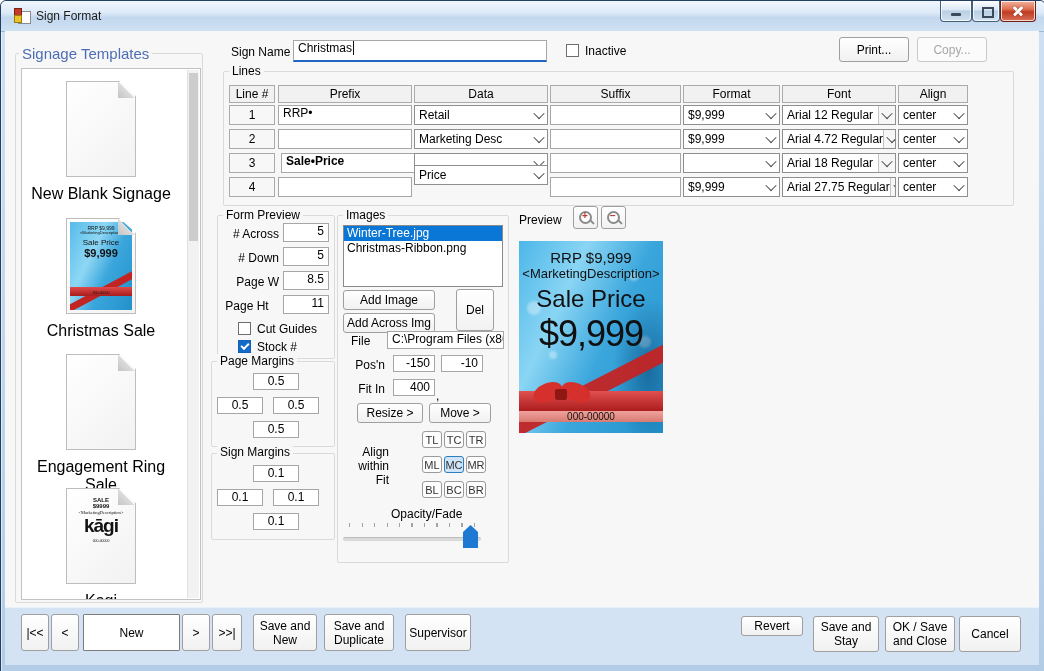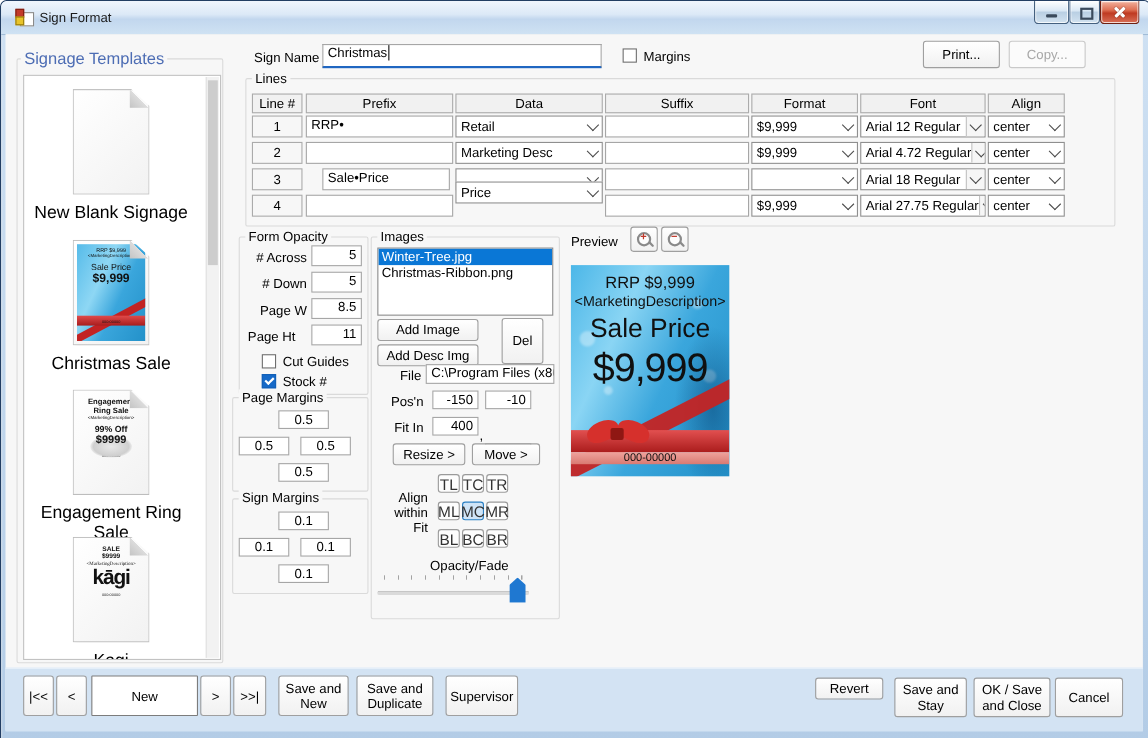--- a/index.html
+++ b/index.html
@@ -78,21 +78,21 @@
         background:radial-gradient(ellipse,#e9e9e9,#cfcfcf 60%,rgba(255,255,255,0) 75%);}
   .estock{font-size:3.5px;margin-top:6px;}
   .k1{font-size:6px;font-weight:bold;margin-top:5px;}
   .k2{font-size:6px;font-weight:bold;}
   .k3{font-family:"Liberation Serif",serif;font-size:4.5px;word-break:break-all;line-height:5px;margin-top:1px;}
   .k4{font-size:19px;font-weight:bold;letter-spacing:-1px;margin-top:0px;}
   .kstock{font-size:3.5px;margin-top:2px;}
   .sel-item{background:#0a77d6;color:#fff;}
   .li{padding:0 3px;height:15px;line-height:15px;text-align:left;white-space:nowrap;overflow:hidden;font-size:12px;}
   .acell{position:absolute;width:20px;height:17px;border:1px solid #9a9a9a;border-radius:3px;background:#fdfdfd;
-         display:flex;align-items:center;justify-content:center;font-size:14px;color:#333;box-sizing:border-box;}
+         display:flex;align-items:center;justify-content:center;font-size:11px;color:#333;box-sizing:border-box;margin-left:24px;}
   .acell.sel{background:#cfe4f7;border-color:#2a7fc2;}
   .ticks{position:absolute;height:4px;background-image:repeating-linear-gradient(90deg,#a3a3a3 0 1px,rgba(0,0,0,0) 1px 12.5px);}
   .track{position:absolute;height:3px;background:#dadada;border-top:1px solid #bdbdbd;border-radius:2px;}
   .shandle{position:absolute;width:15px;height:23px;background:#1f78d1;
            clip-path:polygon(50% 0,100% 30%,100% 100%,0 100%,0 30%);}
   .mag{position:relative;width:16px;height:16px;}
   .mag .lens{position:absolute;left:1px;top:1px;width:9px;height:9px;border:2px solid #8a8a8a;border-radius:50%;background:#fdfdfd;}
   .mag .hdl{position:absolute;left:11px;top:11px;width:6px;height:2px;background:#8a8a8a;transform:rotate(45deg);border-radius:1px;}
   .mag .sign{position:absolute;left:1px;top:0px;width:13px;height:13px;display:flex;align-items:center;justify-content:center;
              font-size:10px;font-weight:bold;color:#c0392b;}
@@ -162,29 +162,20 @@
           <div class="mini-ribbon"></div>
           <div class="mstock">000-00000</div>
         </div>
         <div class="fold"></div>
       </div>
       <div class="tlabel">Christmas Sale</div>
     </div>
 
     <div class="titem" style="top:285px;">
       <div class="page">
-        <div class="mini">
-          <div class="ring"></div>
-          <div class="e1">Engagement</div>
-          <div class="e1" style="margin-top:0;">Ring Sale</div>
-          <div class="e3">&lt;MarketingDescription&gt;</div>
-          <div class="e4">99% Off</div>
-          <div class="e5">$9999</div>
-          <div class="estock">000-00000</div>
-        </div>
         <div class="fold"></div>
       </div>
       <div class="tlabel">Engagement Ring Sale</div>
     </div>
 
     <div class="titem" style="top:419px;">
       <div class="page">
         <div class="mini">
           <div class="k1">SALE</div>
           <div class="k2">$9999</div>
@@ -201,21 +192,21 @@
       <div class="sb-thumb"></div>
     </div>
   </div>
 
   <div class="lbl" style="left:230px;top:44px;width:58px;text-align:right;">Sign Name</div>
   <div class="tb focus" style="left:292px;top:39px;width:254px;height:22px;">
     <span>Christmas</span>
       <span class="caret"></span>
   </div>
   <div class="cb" style="left:565px;top:43px;"></div>
-  <div class="lbl" style="left:584px;top:43px;">Margins</div>
+  <div class="lbl" style="left:584px;top:43px;">Inactive</div>
   <div class="btn" style="left:838px;top:36px;width:70px;height:25px;">Print...</div>
   <div class="btn disabled" style="left:916px;top:36px;width:70px;height:25px;">Copy...</div>
 
   <div class="groupbox" style="left:222px;top:70px;width:789px;height:133px;"></div>
   <div class="glabel" style="left:228px;top:63px;">Lines</div>
 
   <div class="hcell" style="left:228px;top:84px;width:46px;height:18px;">Line #</div>
   <div class="hcell" style="left:277px;top:84px;width:134px;height:18px;">Prefix</div>
   <div class="hcell" style="left:413px;top:84px;width:134px;height:18px;">Data</div>
   <div class="hcell" style="left:549px;top:84px;width:131px;height:18px;">Suffix</div>
@@ -261,21 +252,21 @@
       <span class="dd">
         <span class="chev"></span>
       </span>
     </div>
   <div class="combo" style="left:897px;top:128px;width:70px;height:20px;">
       <span>center</span>
       <span class="chev"></span>
     </div>
 
   <div class="numcell" style="left:228px;top:152px;width:46px;height:20px;">3</div>
-  <div class="tb" style="left:292px;top:152px;width:116px;height:20px;">Sale•Price</div>
+  <div class="tb" style="left:280px;top:152px;width:134px;height:20px;font-weight:bold;">Sale•Price</div>
   <div class="combo" style="left:413px;top:152px;width:134px;height:20px;">
       <span></span>
       <span class="chev"></span>
     </div>
   <div class="tb" style="left:549px;top:152px;width:131px;height:20px;"></div>
   <div class="combo" style="left:682px;top:152px;width:97px;height:20px;">
       <span></span>
       <span class="chev"></span>
     </div>
   <div class="combo" style="left:781px;top:152px;width:114px;height:20px;">
@@ -305,21 +296,21 @@
       <span class="dd">
         <span class="chev"></span>
       </span>
     </div>
   <div class="combo" style="left:897px;top:176px;width:70px;height:20px;">
       <span>center</span>
       <span class="chev"></span>
     </div>
 
   <div class="groupbox" style="left:216px;top:214px;width:116px;height:142px;"></div>
-  <div class="glabel" style="left:222px;top:207px;">Form Opacity</div>
+  <div class="glabel" style="left:222px;top:207px;">Form Preview</div>
   <div class="lbl" style="left:214px;top:226px;width:64px;text-align:right;"># Across</div>
   <div class="tb right" style="left:282px;top:222px;width:46px;height:19px;">5</div>
   <div class="lbl" style="left:214px;top:250px;width:64px;text-align:right;"># Down</div>
   <div class="tb right" style="left:282px;top:246px;width:46px;height:19px;">5</div>
   <div class="lbl" style="left:214px;top:274px;width:64px;text-align:right;">Page W</div>
   <div class="tb right" style="left:282px;top:270px;width:46px;height:19px;">8.5</div>
   <div class="lbl" style="left:214px;top:298px;width:64px;text-align:center;">Page Ht</div>
   <div class="tb right" style="left:282px;top:294px;width:46px;height:19px;">11</div>
   <div class="cb" style="left:237px;top:321px;"></div>
   <div class="lbl" style="left:256px;top:321px;">Cut Guides</div>
@@ -342,23 +333,23 @@
   <div class="tb center" style="left:272px;top:488px;width:46px;height:17px;">0.1</div>
   <div class="tb center" style="left:252px;top:512px;width:46px;height:17px;">0.1</div>
 
   <div class="groupbox" style="left:336px;top:214px;width:170px;height:346px;"></div>
   <div class="glabel" style="left:342px;top:207px;">Images</div>
   <div class="listpanel" style="left:342px;top:224px;width:158px;height:60px;border-color:#8a8a8a;">
     <div class="li sel-item">Winter-Tree.jpg</div>
     <div class="li">Christmas-Ribbon.png</div>
   </div>
   <div class="btn" style="left:342px;top:289px;width:92px;height:20px;">Add Image</div>
-  <div class="btn" style="left:342px;top:312px;width:92px;height:20px;">Add Desc Img</div>
+  <div class="btn" style="left:342px;top:312px;width:92px;height:20px;">Add Across Img</div>
   <div class="btn" style="left:455px;top:288px;width:38px;height:42px;">Del</div>
-  <div class="lbl" style="left:350px;top:333px;width:32px;text-align:right;">File</div>
+  <div class="lbl" style="left:350px;top:333px;width:32px;">File</div>
   <div class="tb" style="left:386px;top:330px;width:117px;height:18px;">C:\Program Files (x86</div>
   <div class="lbl" style="left:342px;top:357px;width:42px;text-align:right;">Pos'n</div>
   <div class="tb right" style="left:392px;top:354px;width:42px;height:17px;">-150</div>
   <div class="tb right" style="left:440px;top:354px;width:42px;height:17px;">-10</div>
   <div class="lbl" style="left:346px;top:381px;width:38px;text-align:right;">Fit In</div>
   <div class="tb right" style="left:392px;top:378px;width:42px;height:17px;">400</div>
   <div class="lbl" style="left:435px;top:388px;">,</div>
   <div class="tb right" style="left:440px;top:378px;width:42px;height:17px;margin-top:24px;">170</div>
   <div class="btn" style="left:356px;top:402px;width:66px;height:20px;">Resize &gt;</div>
   <div class="btn" style="left:428px;top:402px;width:62px;height:20px;">Move &gt;</div>

